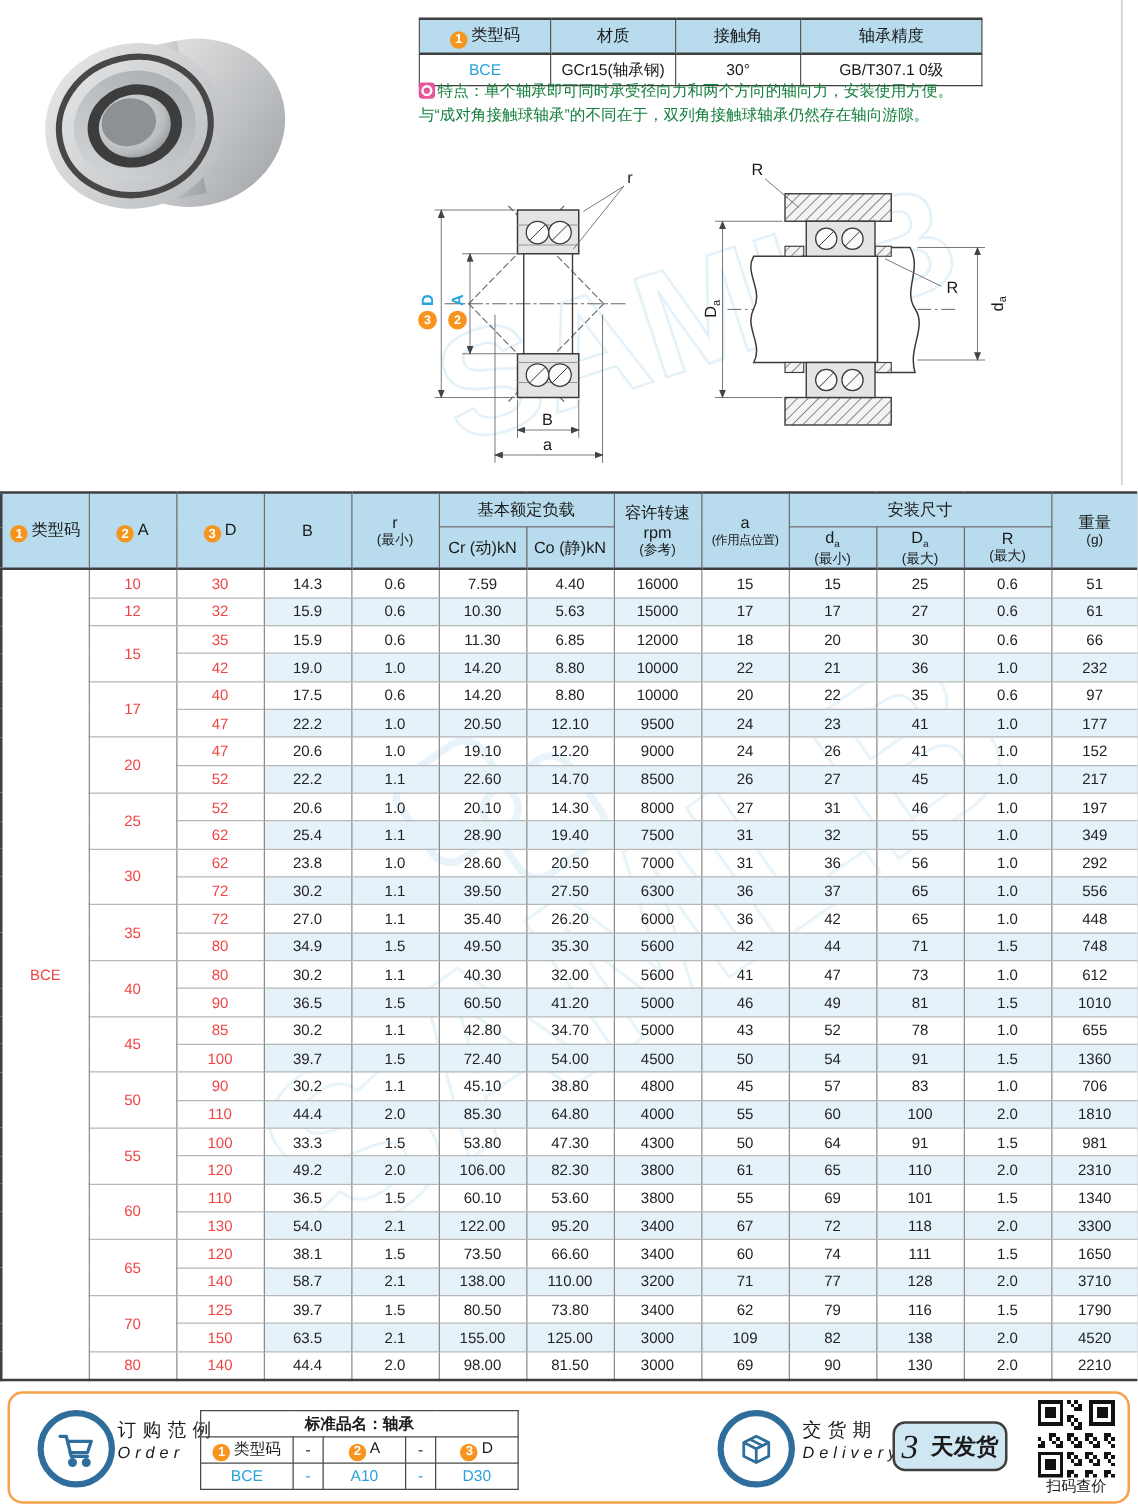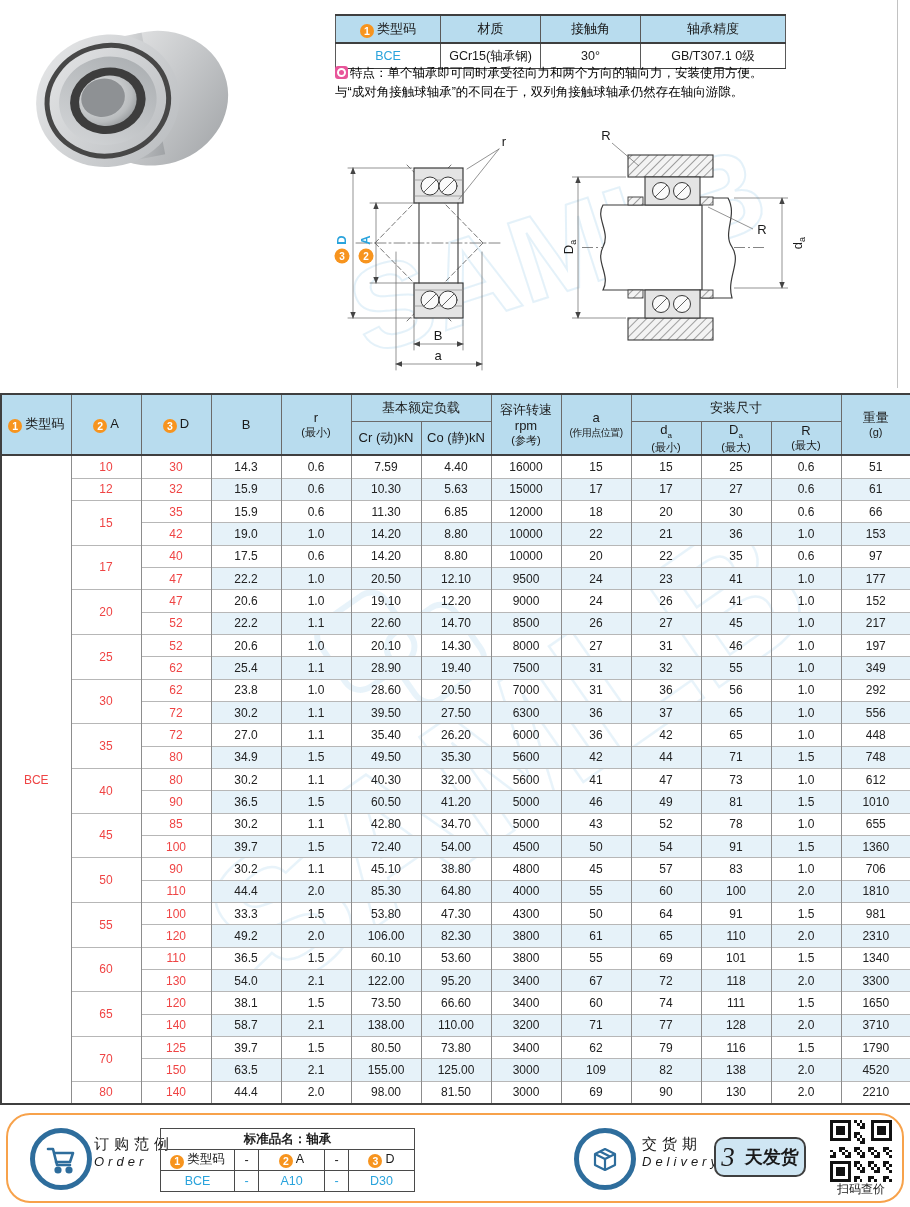--- a/index.html
+++ b/index.html
@@ -9,42 +9,42 @@
   .cyan{color:#29a3dc;}
   
   .info-table{border-collapse:collapse;table-layout:fixed;width:450px;font-size:13px;}
   .info-table th{background:#b8dcee;border:1px solid #5a5a5a;border-top:2px solid #3f3f3f;
                  border-bottom:2px solid #3f3f3f;height:24px;font-weight:normal;}
   .info-table td{border:1px solid #5a5a5a;border-bottom:1.5px solid #3f3f3f;height:22px;
                  text-align:center;font-size:12.5px;}
   .cnum{display:inline-flex;width:14px;height:14px;border-radius:50%;background:#f7941e;color:#fff;
         font-size:10.5px;font-weight:bold;align-items:center;justify-content:center;margin-right:3px;
         vertical-align:-2px;line-height:1;}
-  .feature{font-size:12.5px;line-height:1.55;color:#000000;width:452px;}
+  .feature{font-size:12.5px;line-height:1.55;color:#15803d;width:452px;}
   .f-icon{width:13px;height:13px;background:#e8559a;border-radius:3px;position:relative;
           display:inline-block;vertical-align:-2px;margin-right:2px;}
   .f-icon::after{content:"";position:absolute;inset:2px;border:2px solid #fff;border-radius:50%;}
   
   .spec{border-collapse:collapse;table-layout:fixed;width:910px;}
   .spec col{width:70px;}
   .spec th{background:#b8dcee;border:1px solid #6b6b6b;font-weight:normal;font-size:13px;
            padding:0;line-height:1.25;}
   .spec thead tr:first-child th{border-top:2.5px solid #3f3f3f;}
   .spec .hdr-bot{border-bottom:2.5px solid #3f3f3f;}
   .spec td{border-left:1px solid #8d8d8d;border-right:1px solid #8d8d8d;border-top:1px solid #b7b7b7;
            height:21.34px;text-align:center;font-size:12px;padding:0;color:#222;}
   .spec{border-left:2px solid #3f3f3f;border-right:2px solid #3f3f3f;border-bottom:2px solid #3f3f3f;}
   .spec td.shade{background:#e6f2f9;}
   .spec td.cyan{color:#ef4444;}
   .hnote{font-size:11px;display:block;}
   .hsmall{font-size:10px;display:block;letter-spacing:-0.5px;text-align:center;}
   sub{font-size:8px;}
   
   .footer{position:absolute;left:6px;top:1113px;width:894px;height:86px;border:2.5px solid #f7a24b;
-          border-radius:24px;background:#fff;}
+          border-radius:12px;background:#fff;}
   .icon-circle{position:absolute;width:52px;height:52px;border-radius:50%;border:5px solid #2e6d9c;
                background:#fff;display:flex;align-items:center;justify-content:center;}
   .sec-title{font-size:15px;letter-spacing:5px;color:#1a1a1a;white-space:nowrap;}
   .sec-sub{font-size:13px;letter-spacing:4px;color:#1a1a1a;white-space:nowrap;font-style:italic;}
   .order-table{border-collapse:collapse;table-layout:fixed;font-size:12.5px;}
   .order-table th,.order-table td{border:1.5px solid #4a4a4a;text-align:center;height:20px;padding:0 4px;}
   .order-table th{font-weight:bold;margin-top:24px;}
   .badge{position:absolute;display:flex;align-items:center;justify-content:center;gap:10px;
          width:88px;height:36px;background:#cfe6f3;border:2px solid #3f3f3f;border-radius:10px;}
   .badge .num{font-family:"Liberation Serif","DejaVu Serif",serif;font-style:italic;font-size:27px;}
@@ -359,21 +359,21 @@
           <td class="cyan">42</td>
           <td class="shade">19.0</td>
           <td class="shade">1.0</td>
           <td class="shade">14.20</td>
           <td class="shade">8.80</td>
           <td class="shade">10000</td>
           <td class="shade">22</td>
           <td class="shade">21</td>
           <td class="shade">36</td>
           <td class="shade">1.0</td>
-          <td class="shade">153</td>
+          <td class="shade">232</td>
         </tr>
         <tr>
           <td class="cyan" rowspan="2">17</td>
           <td class="cyan">40</td>
           <td>17.5</td>
           <td>0.6</td>
           <td>14.20</td>
           <td>8.80</td>
           <td>10000</td>
           <td>20</td>

